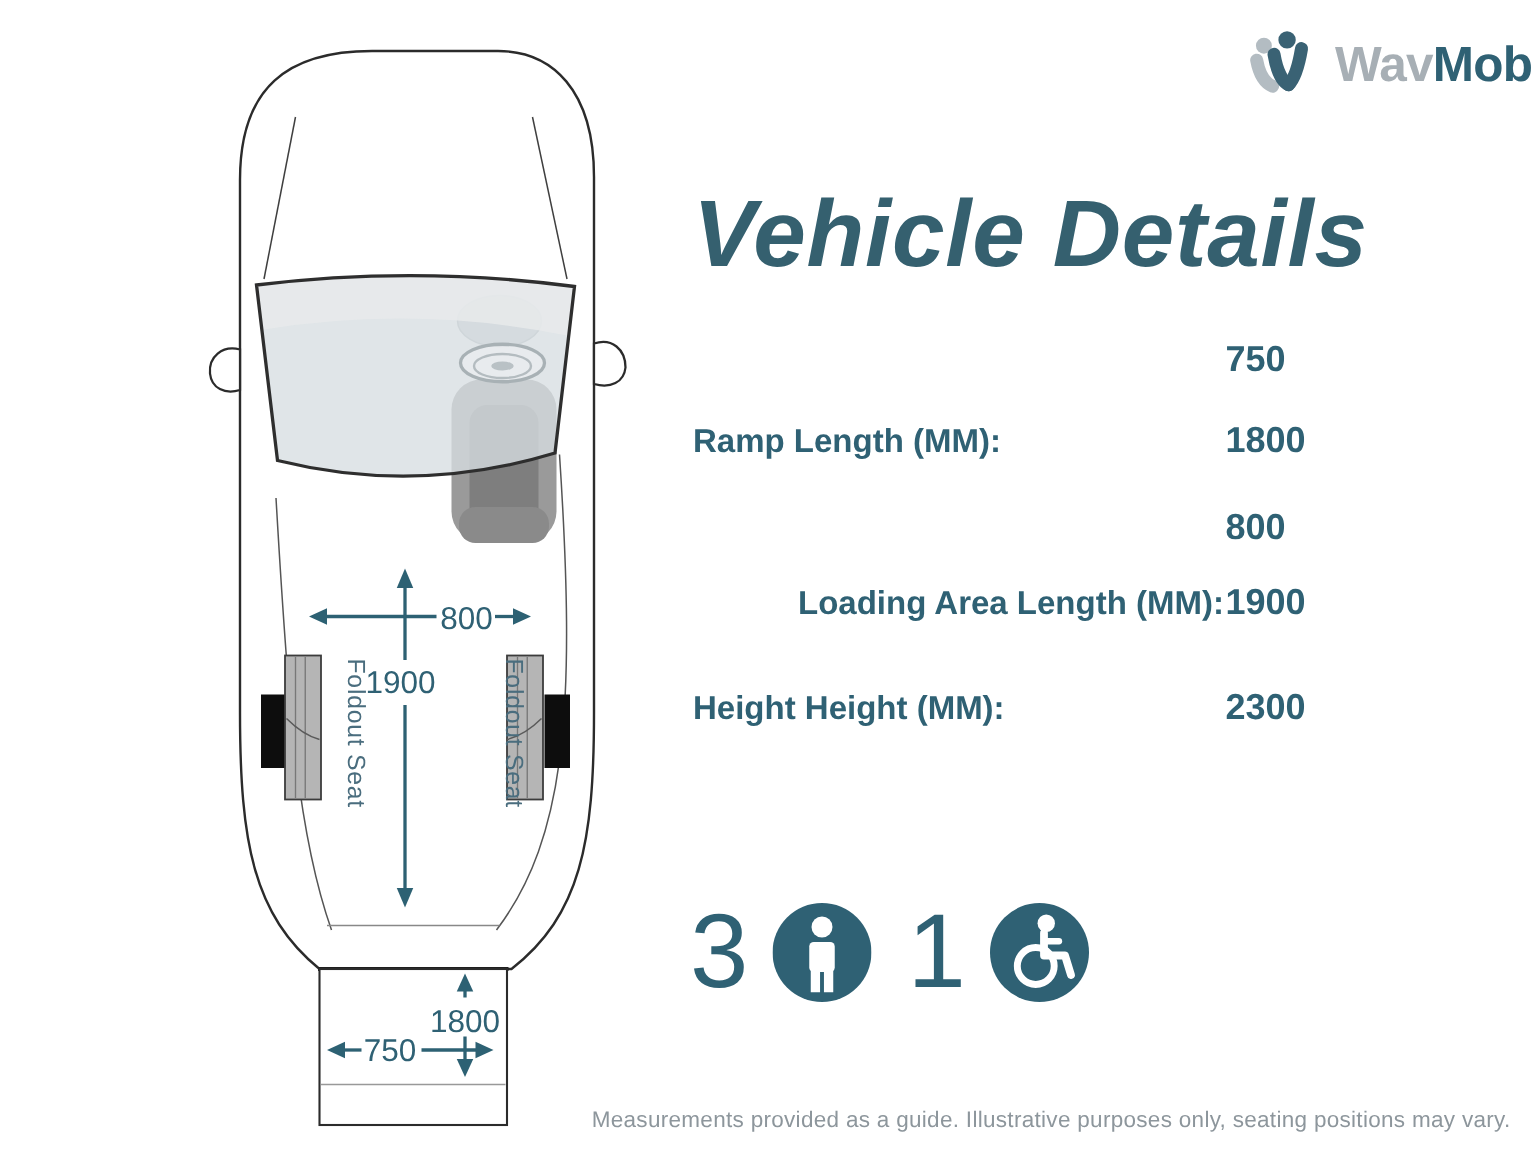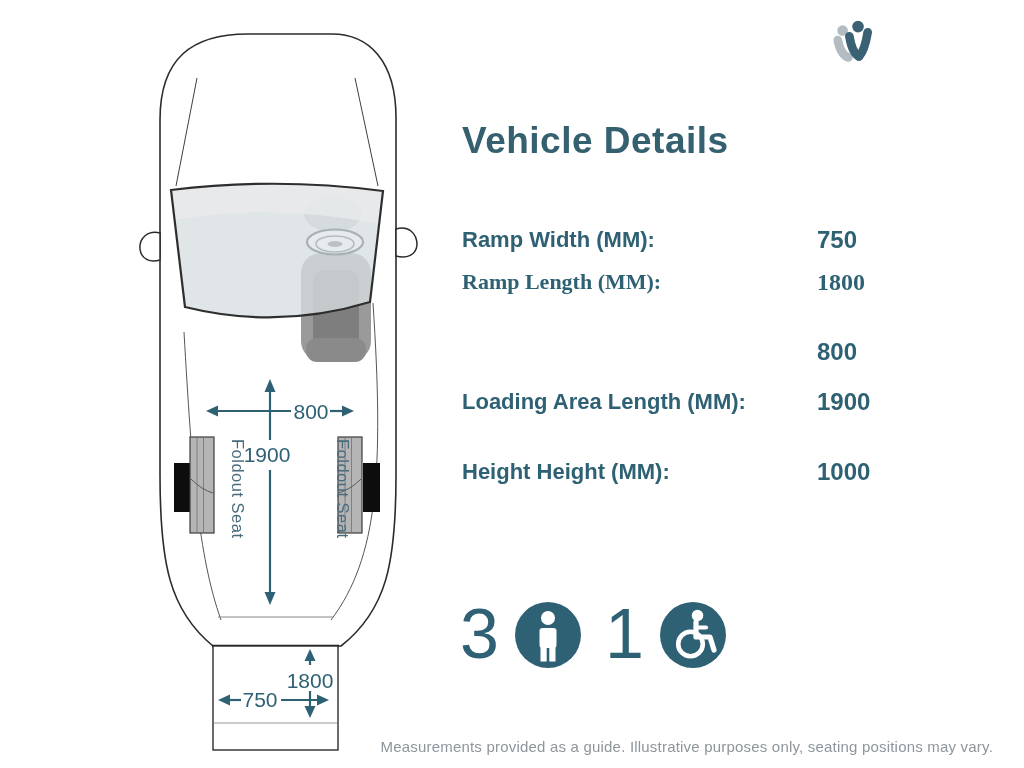--- a/index.html
+++ b/index.html
@@ -15,47 +15,48 @@
   .logo {
     position: absolute; top: 16px; left: 832px;
     display: flex; align-items: center;
   }
   .logo-text { font-size: 33px; font-weight: 700; letter-spacing: -0.5px; margin-left: 4px; }
   .logo-wav { color: var(--muted, #a7afb5); }
   .logo-mob { color: var(--accent, #2f6174); }
   
   .title {
     position: absolute; left: 462px; top: 120px;
-    font-size: 37px; font-weight: 700; color: var(--heading, #35606f);
+    font-size: 63px; font-weight: 700; color: var(--heading, #35606f);
     letter-spacing: 0.5px;
+    font-style: italic;
   }
   .specs { position: absolute; left: 462px; top: 218px; width: 424px; height: 340px; }
   .spec-row { position: absolute; left: 0; width: 100%; height: 32px; line-height: 32px; }
   .spec-row .lbl { font-size: 22px; font-weight: 700; color: var(--accent, #2f6174); }
   .spec-row .val {
     position: absolute; left: 355px; top: 0;
     font-size: 24px; font-weight: 700; color: var(--accent, #2f6174);
   }
-  .r1 { top: 6px; } .r2 { top: 48px; font-family: Liberation Serif, serif; }
-  .r3 { top: 118px; } .r4 { top: 168px; }
+  .r1 { top: 6px; } .r2 { top: 60px; }
+  .r3 { top: 118px; } .r4 { top: 168px; text-align: center; }
   .r5 { top: 238px; } .r6 { top: 290px; }
   
   .occupancy {
     position: absolute; left: 460px; top: 598px; height: 70px;
     display: flex; align-items: flex-end;
   }
   .occ-num {
     font-size: 70px; font-weight: 400; color: var(--accent, #2f6174);
     line-height: 0.94;
   }
   .occ-icon { width: 66px; height: 66px; display: block; }
   .gap-a { width: 16px; } .gap-b { width: 24px; } .gap-c { width: 16px; }
   
   .footer {
-    position: absolute; right: 31px; top: 738px;
+    position: absolute; right: 17px; top: 738px;
     font-size: 15px; color: var(--footer_text, #8d969c); letter-spacing: 0.2px;
   }
   
   .diagram-svg { position: absolute; left: 0; top: 0; }
   svg text { font-family: "Liberation Sans", sans-serif; }
   .dim-label { font-size: 21px; fill: var(--accent, #2f6174); }
   .seat-label { font-size: 16.5px; fill: #4a6d7e; letter-spacing: 0.5px; }
 </style>
 </head>
 <body>
@@ -153,43 +154,43 @@
 </svg>
 
 <div class="logo">
   <svg width="54" height="54" viewBox="0 0 56 56">
     <circle cx="11" cy="15" r="5.5" fill="#b3bcc2"></circle>
     <path d="M6,25 C8,36 12,41 17,43" fill="none" stroke="#b3bcc2" stroke-width="9" stroke-linecap="round"></path>
     <circle cx="27" cy="11" r="6" fill="#3a6274"></circle>
     <path d="M18,21 C20,33 24,40 28,42" fill="none" stroke="#3a6274" stroke-width="9" stroke-linecap="round"></path>
     <path d="M37,17 C35,29 32,38 28,42" fill="none" stroke="#3a6274" stroke-width="9" stroke-linecap="round"></path>
   </svg>
+  <div class="logo-text"><span class="logo-wav">Wav</span><span class="logo-mob">Mob</span></div>
 </div>
 
 <h1 class="title">Vehicle Details</h1>
 
 <div class="specs">
   <div class="spec-row r1">
-    <span class="lbl">Ramp Width (MM):</span>
     <span class="val">750</span>
   </div>
   <div class="spec-row r2">
     <span class="lbl">Ramp Length (MM):</span>
     <span class="val">1800</span>
   </div>
   <div class="spec-row r3">
     <span class="val">800</span>
   </div>
   <div class="spec-row r4">
     <span class="lbl">Loading Area Length (MM):</span>
     <span class="val">1900</span>
   </div>
   <div class="spec-row r5">
     <span class="lbl">Height Height (MM):</span>
-    <span class="val">1000</span>
+    <span class="val">2300</span>
   </div>
 </div>
 
 <div class="occupancy">
   <span class="occ-num">3</span>
   <span class="gap-a"></span>
   <svg class="occ-icon" viewBox="0 0 66 66">
     <circle cx="33" cy="33" r="33" fill="#2f6174"></circle>
     <circle cx="33" cy="16" r="7" fill="#ffffff"></circle>
     <rect x="24.5" y="26" width="17" height="20" rx="3" fill="#ffffff"></rect>

